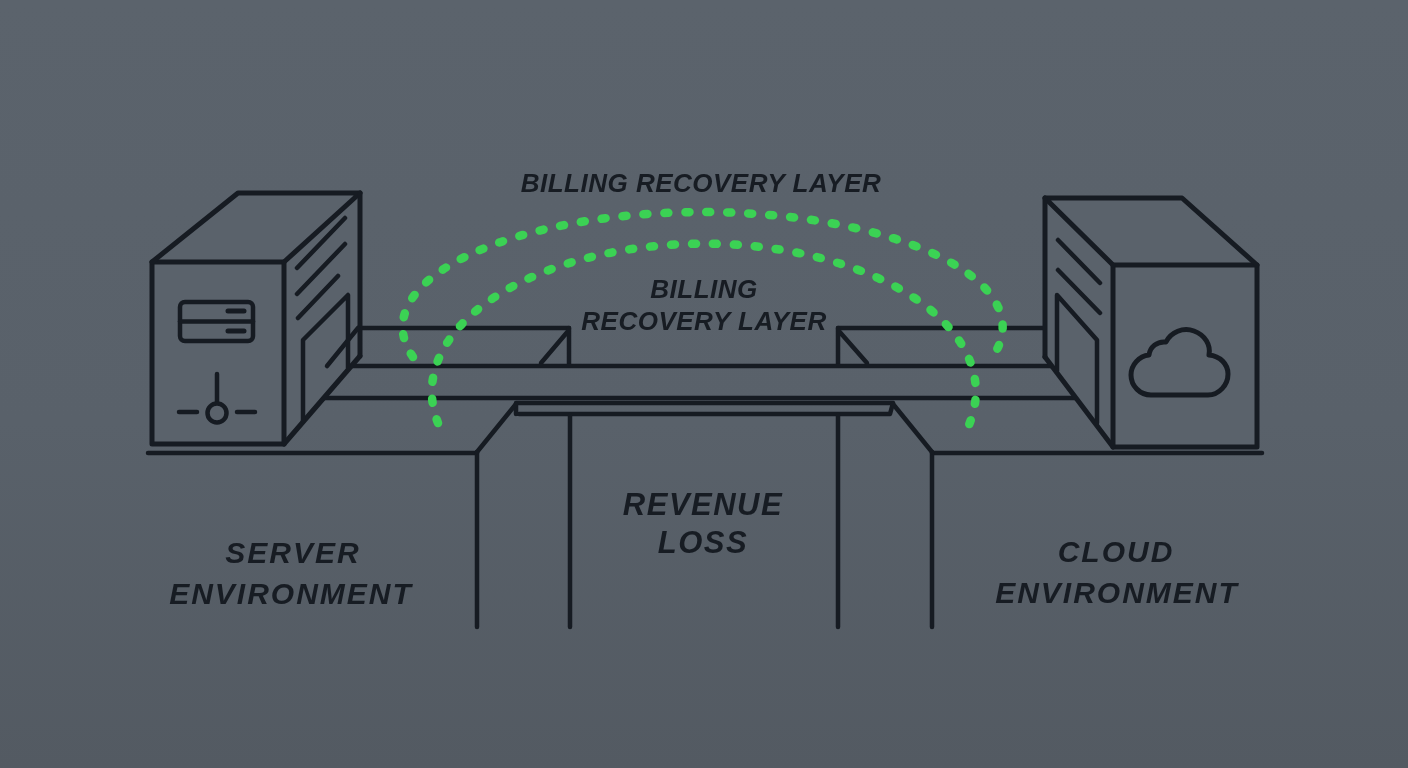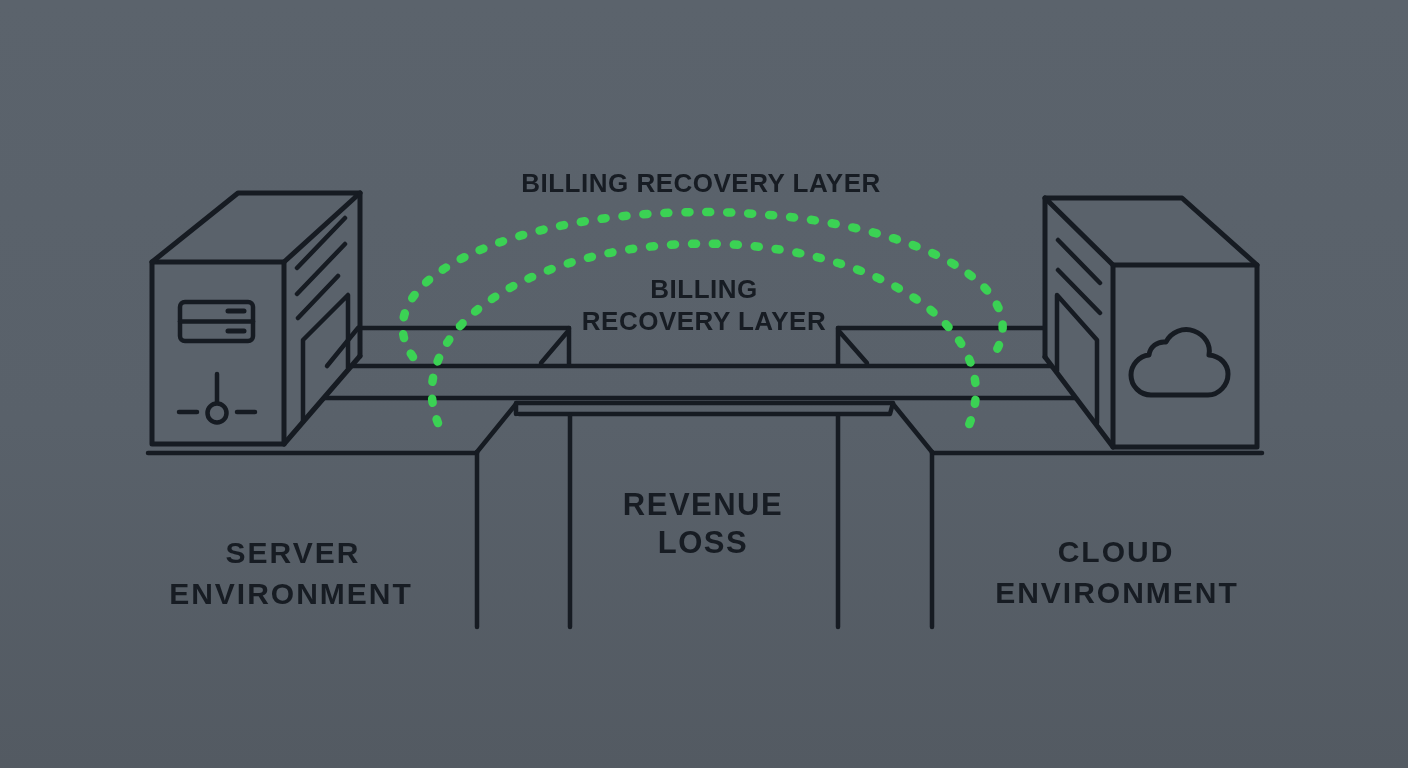--- a/index.html
+++ b/index.html
@@ -1,19 +1,20 @@
 <!DOCTYPE html>
 <html><head>
 <meta charset="utf-8">
 <style>
   html,body{margin:0;padding:0;background:#30343a;}
   #stage{
     position:relative;width:1408px;height:768px;overflow:hidden;
     background:linear-gradient(180deg,#5b636c 0%,#59616a 55%,#535a62 100%);
     font-family:"Liberation Sans",sans-serif;
+    font-style:italic;
   }
   svg{position:absolute;left:0;top:0;}
   text{
     font-family:"Liberation Sans",sans-serif;
     font-weight:700;
     text-anchor:middle;
   }
   .t26{font-size:26px;letter-spacing:0.5px;}
   .t31{font-size:31px;letter-spacing:1.5px;}
   .t30{font-size:30px;letter-spacing:2px;}

